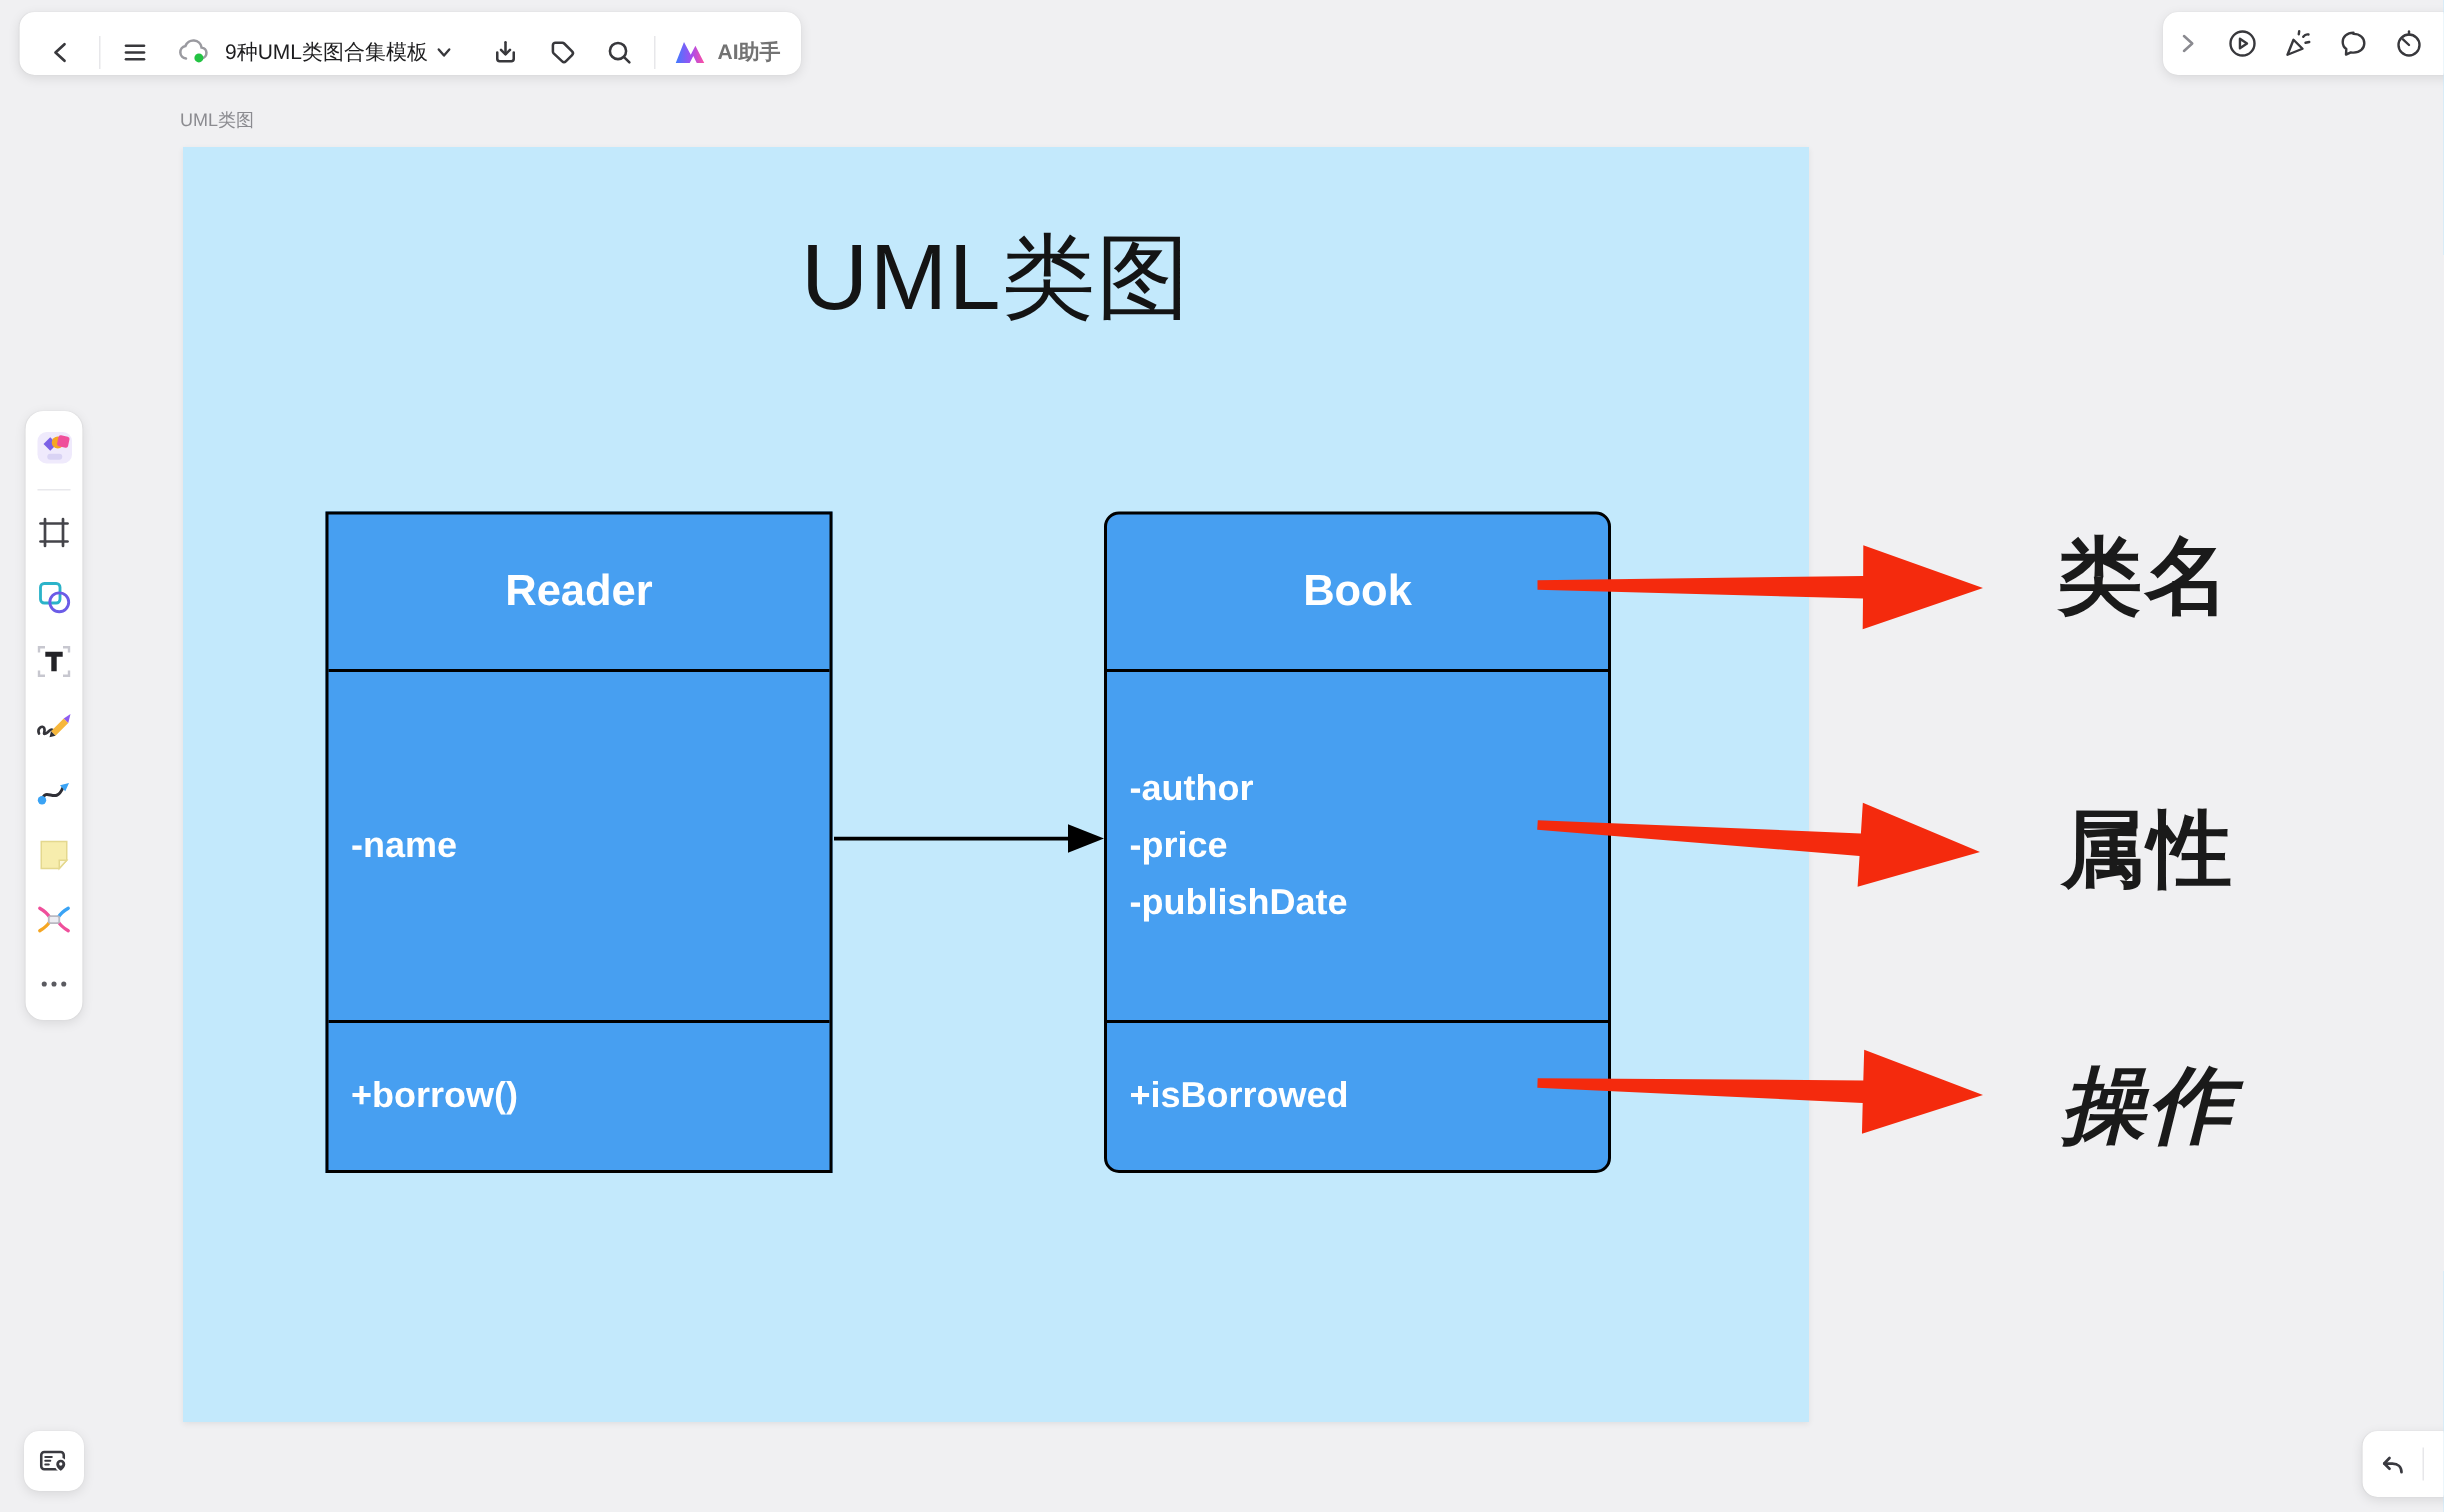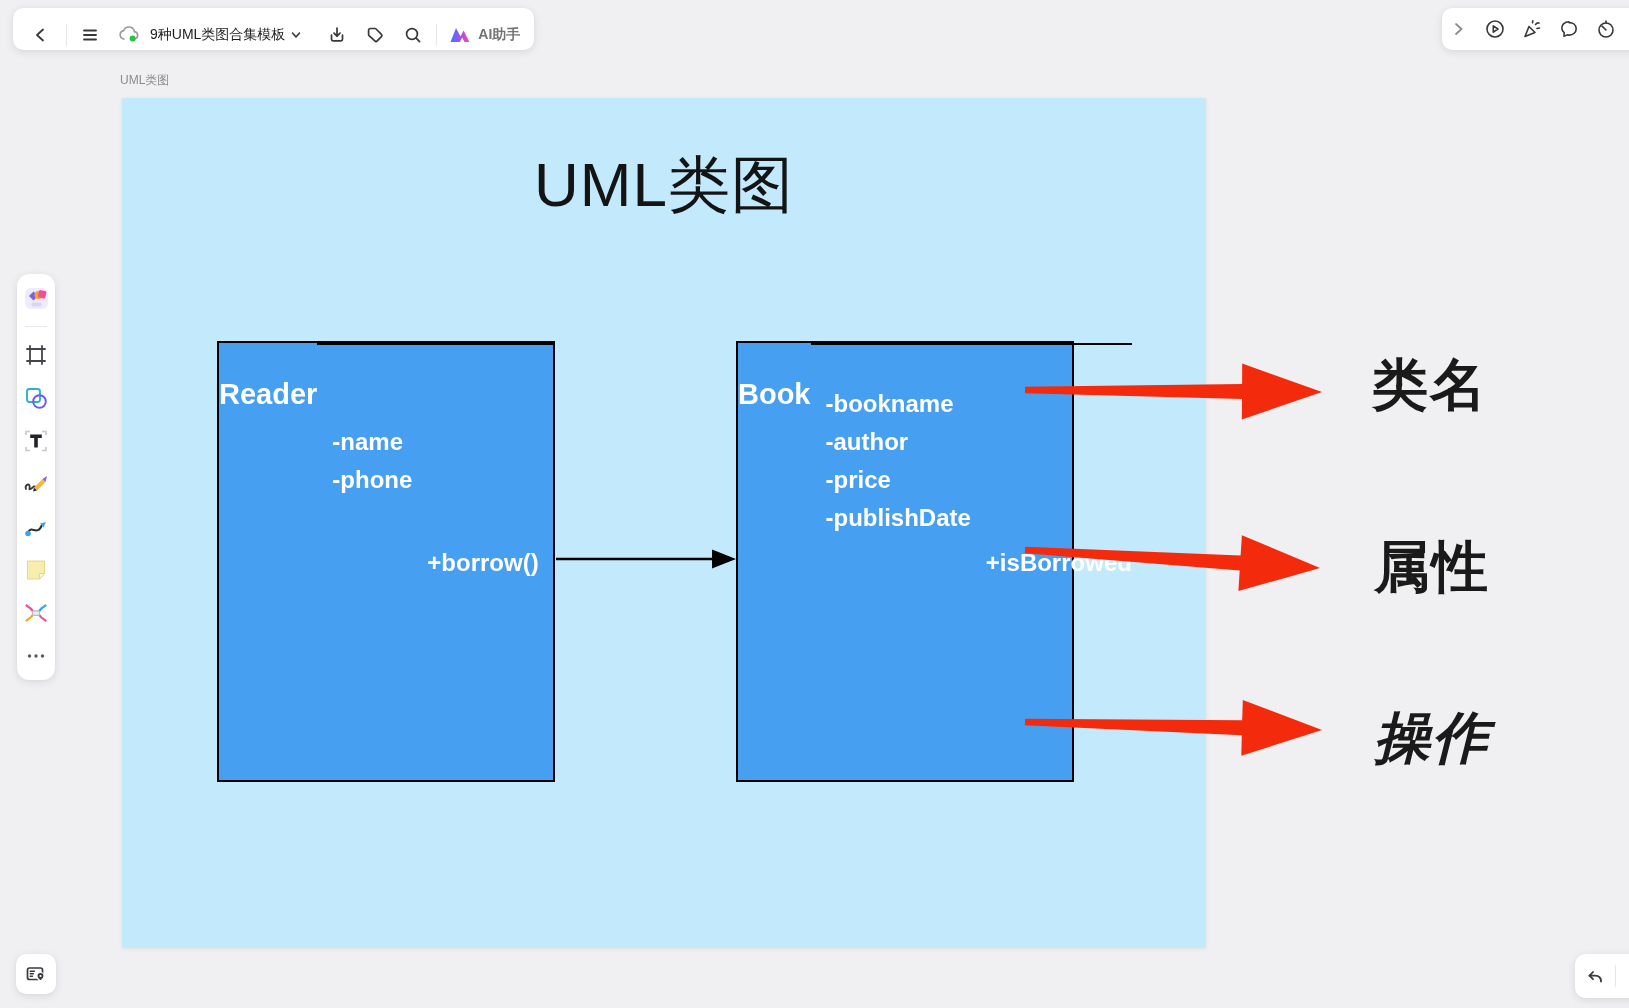--- a/index.html
+++ b/index.html
@@ -41,38 +41,38 @@
     position:absolute; left:120px; top:72px;
     font-size:12px; color:#8b8b90;
   }
   .board-title {
     position:absolute; left:0; right:0; top:45px; text-align:center;
     font-size:62px; font-weight:400; color:#141414; letter-spacing:1px;
   }
   .uml-class {
     position:absolute; width:338px; height:441px;
     background:#479ff1; border:2.5px solid #000;
-    display:flex; flex-direction:row; color:#fff;
+    display:flex; flex-direction:column; color:#fff;
   }
   .uml-class .c-header {
     height:103px; flex:0 0 auto; display:flex; align-items:center; justify-content:center;
     font-size:29px; font-weight:600;
   }
   .uml-class .c-attrs {
     height:234px; flex:0 0 auto; border-top:2.5px solid #000;
     display:flex; flex-direction:column; justify-content:center;
     padding-left:15px; font-size:24px; font-weight:600; line-height:38px;
   }
   .uml-class .c-ops {
     flex:1 1 auto; border-top:2.5px solid #000;
     display:flex; flex-direction:column; justify-content:center;
     padding-left:15px; font-size:24px; font-weight:600; line-height:38px;
   }
   .reader-box { left:95px; top:243px; }
-  .book-box   { left:614px; top:243px; }
+  .book-box   { left:614px; top:243px;border-radius:10px; }
 
   .anno-label {
     position:absolute; font-size:56px; font-weight:700; color:#1a1a1a;
     font-family:"Liberation Serif", serif; white-space:nowrap; line-height:70px;
     letter-spacing:2px;
   }
   #overlay { position:absolute; left:0; top:0; pointer-events:none; }
 
   .corner-btn {
     position:absolute; background:#fff; border-radius:10px;
@@ -261,31 +261,29 @@
 
 <div class="frame-label">UML类图</div>
 
 <div class="canvas-frame">
   <div class="board-title">UML类图</div>
 
   <div class="uml-class reader-box">
     <div class="c-header">Reader</div>
     <div class="c-attrs">
         <div>-name</div>
-        <div>-phone</div>
       </div>
     <div class="c-ops">
         <div>+borrow()</div>
       </div>
   </div>
 
   <div class="uml-class book-box">
     <div class="c-header">Book</div>
     <div class="c-attrs">
-        <div>-bookname</div>
         <div>-author</div>
         <div>-price</div>
         <div>-publishDate</div>
       </div>
     <div class="c-ops">
         <div>+isBorrowed</div>
       </div>
   </div>
 </div>
 

